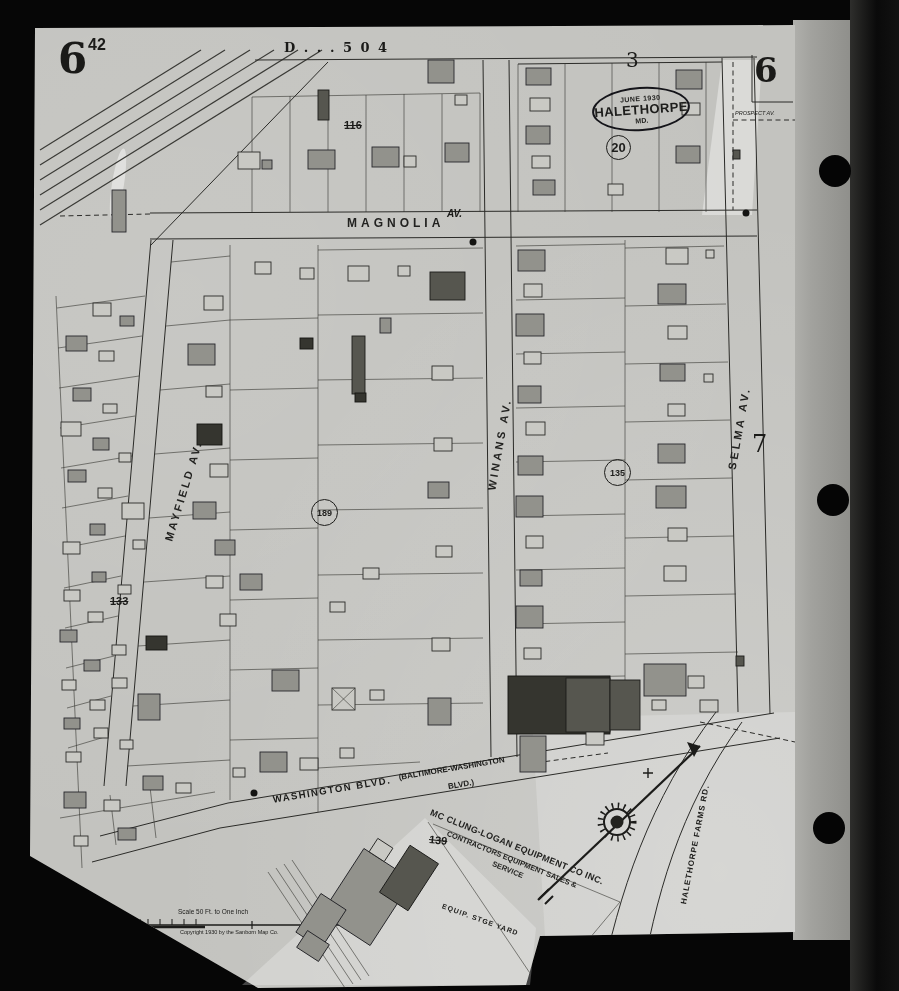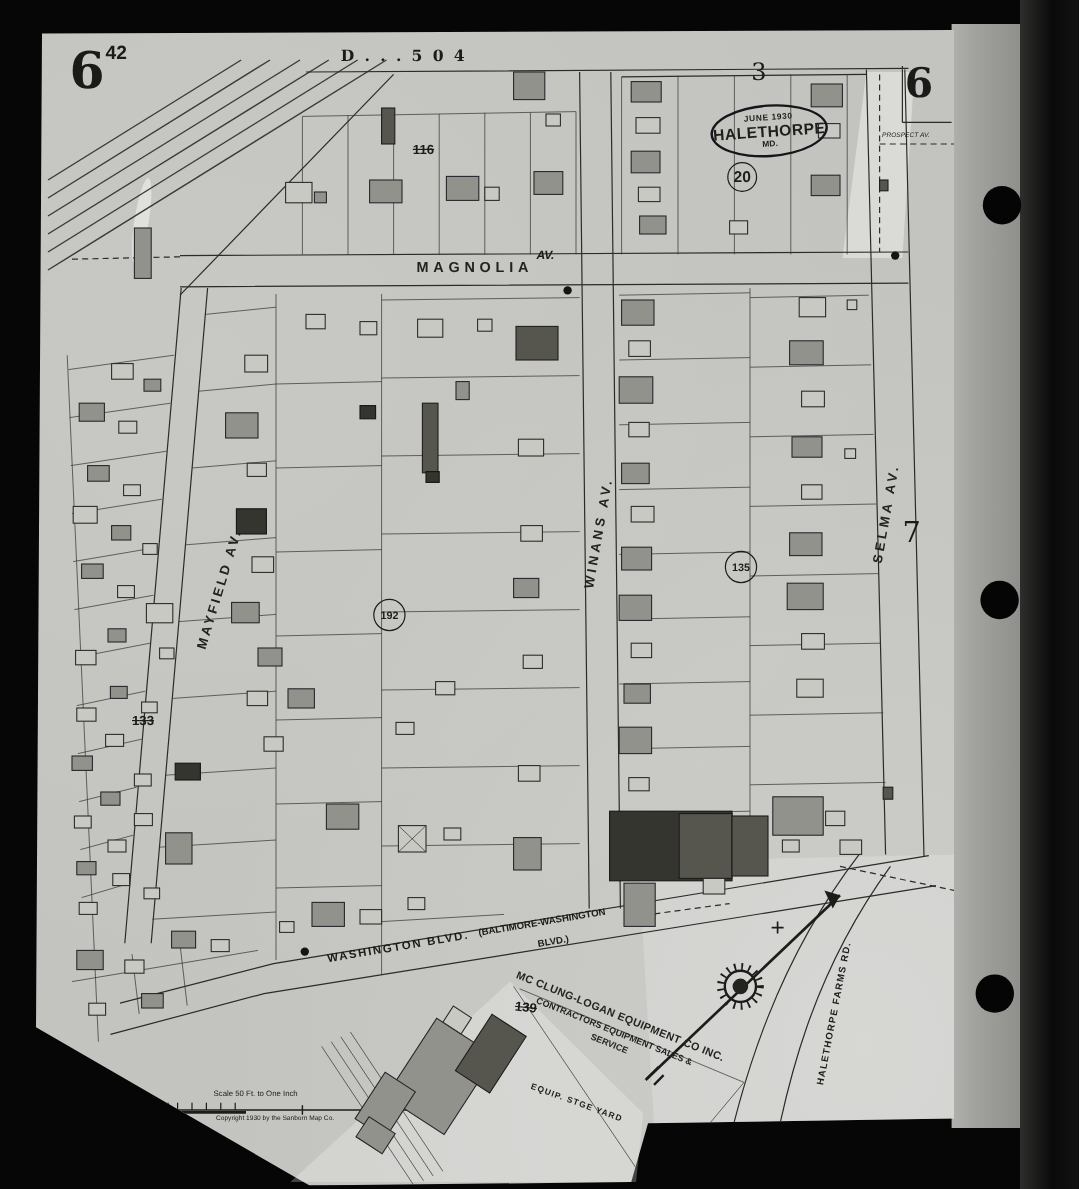--- a/index.html
+++ b/index.html
@@ -271,21 +271,21 @@
   <div class="lab big6" style="left:754px;top:50px;font-size:34px;">6</div>
   <div class="lab" style="left:735px;top:110px;font-size:5.5px;font-style:italic;">PROSPECT AV.</div>
 
   <div class="stamp">
     <span class="s1">JUNE 1930</span>
     <span class="s2">HALETHORPE</span>
     <span class="s3">MD.</span>
   </div>
 
   <div class="circled" style="left:606px;top:135px;">20</div>
-  <div class="circled" style="left:311px;top:499px;width:25px;height:25px;font-size:9px;">192</div>
+  <div class="circled" style="left:311px;top:499px;width:25px;height:25px;font-size:9px;">189</div>
   <div class="circled" style="left:604px;top:459px;width:25px;height:25px;font-size:9px;">135</div>
 
   <div class="lab crossed" style="left:344px;top:119px;">116</div>
   <div class="lab crossed" style="left:110px;top:595px;">133</div>
   <div class="lab crossed" style="left:429px;top:834px;transform:rotate(6deg);">139</div>
 
   <div class="lab street" style="left:347px;top:216px;letter-spacing:4px;font-size:12px;">MAGNOLIA</div>
   <div class="lab" style="left:447px;top:208px;font-size:10px;font-style:italic;font-weight:600;">AV.</div>
 
   <div class="lab street rot" style="left:454px;top:440px;width:90px;text-align:center;transform:rotate(-80deg);">WINANS AV.</div>

